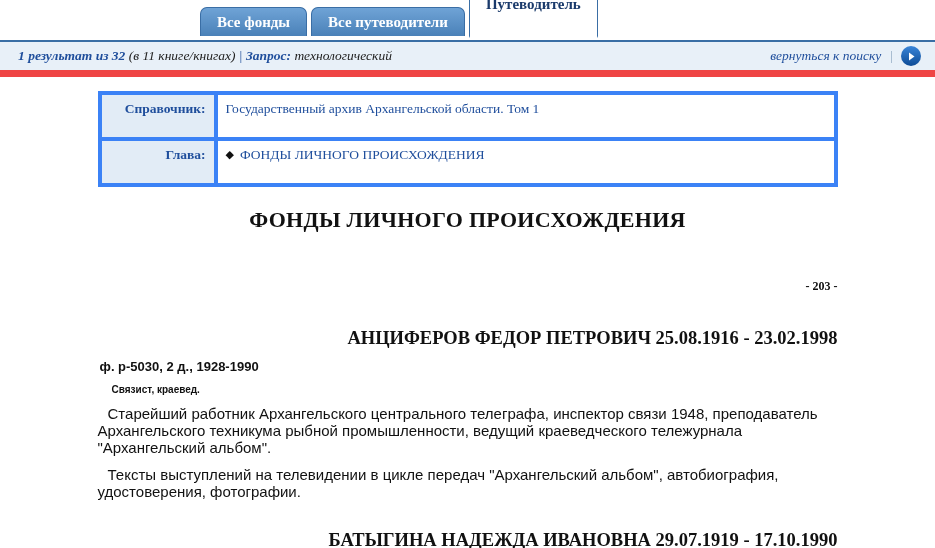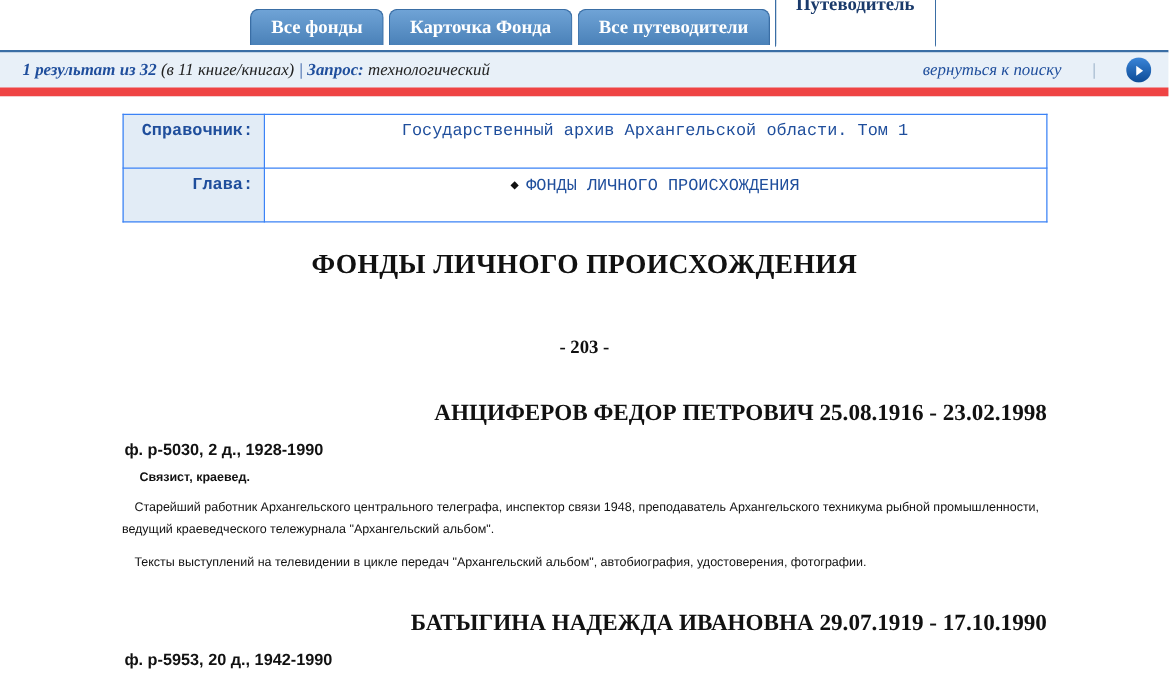--- a/index.html
+++ b/index.html
@@ -82,21 +82,21 @@
   .resultbar .left .q {
     color: #1f4e9c;
     font-weight: bold;
   }
   .resultbar .right {
     position: absolute;
     right: 14px;
     top: 4px;
     display: flex;
     align-items: center;
-    gap: 24px;
+    gap: 8px;
     justify-content: center;
   }
   .resultbar .right a {
     color: #1f4e9c;
     text-decoration: none;
     font-size: 13.5px;
   }
   .resultbar .right .sep {
     color: #8fa7c0;
   }
@@ -117,38 +117,37 @@
   .infowrap {
     padding: 14px 0 0 0;
   }
   table.info {
     border-collapse: collapse;
     margin: 0 auto;
     width: 740px;
     table-layout: fixed;
   }
   table.info td {
-    border: 1px solid #3b82f6;
-    font-family: Liberation Mono, monospace;
+    border: 4px solid #3b82f6;
+    font-family: Liberation Serif, serif;
     font-size: 13.5px;
     vertical-align: top;
     padding: 6px 8px;
   }
   td.labelcell {
     width: 96px;
     background: #e2ecf6;
     color: #1f4e9c;
     font-weight: bold;
     text-align: right;
     white-space: nowrap;
   }
   td.valcell {
     color: #1f4e9c;
     background: #ffffff;
-    text-align: center;
   }
   td.valcell.tall { height: 30px; }
   .bullet {
     color: #111111;
     font-size: 11px;
     margin-right: 6px;
     vertical-align: 1px;
   }
 
   
@@ -160,22 +159,22 @@
     color: #111111;
   }
   .chapter-title {
     text-align: center;
     font-size: 22px;
     font-weight: bold;
     letter-spacing: 0.3px;
     margin: 4px 0 0 0;
   }
   .pagenum {
-    text-align: center;
-    font-size: 15px;
+    text-align: right;
+    font-size: 12px;
     font-weight: bold;
     margin: 46px 0 0 0;
   }
   .person-name {
     text-align: right;
     font-size: 18.5px;
     font-weight: bold;
     margin: 34px 0 0 0;
   }
   .person-name.second { margin-top: 30px; }
@@ -186,36 +185,35 @@
     margin: 10px 0 0 2px;
   }
   .occupation {
     font-family: "Liberation Sans", sans-serif;
     font-size: 10px;
     font-weight: bold;
     margin: 10px 0 0 14px;
   }
   .para {
     font-family: "Liberation Sans", sans-serif;
-    font-size: 10px;
+    font-size: 15px;
     line-height: 17px;
     margin: 10px 0 0 0;
     text-indent: 10px;
     text-align: left;
   }
 </style>
 </head>
 <body>
 
 <div id="page">
 
   <div class="tabbar">
     <div class="tabs">
       <div class="tab">Все фонды</div>
-      <div class="tab">Карточка Фонда</div>
       <div class="tab">Все путеводители</div>
       <div class="tab active">Путеводитель</div>
     </div>
   </div>
 
   <div class="resultbar">
     <div class="left">
       <span class="blue bold">1 результат из 32</span>
       <span>(в 11 книге/книгах)</span>
       <span class="blue">|</span>

